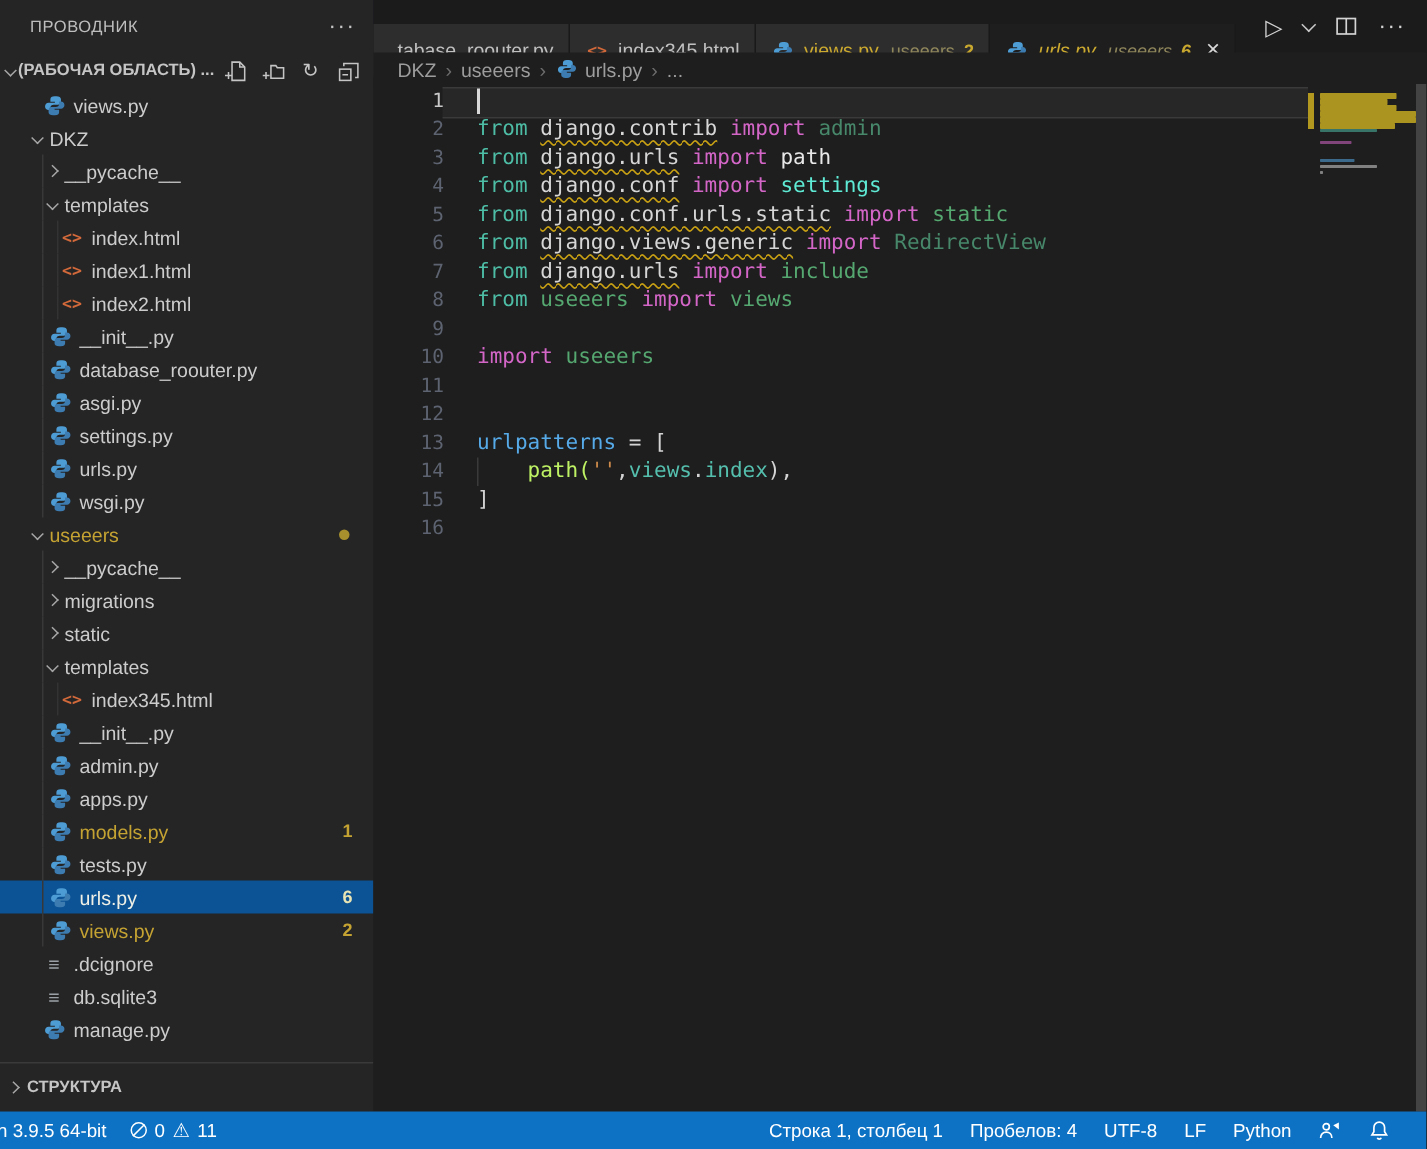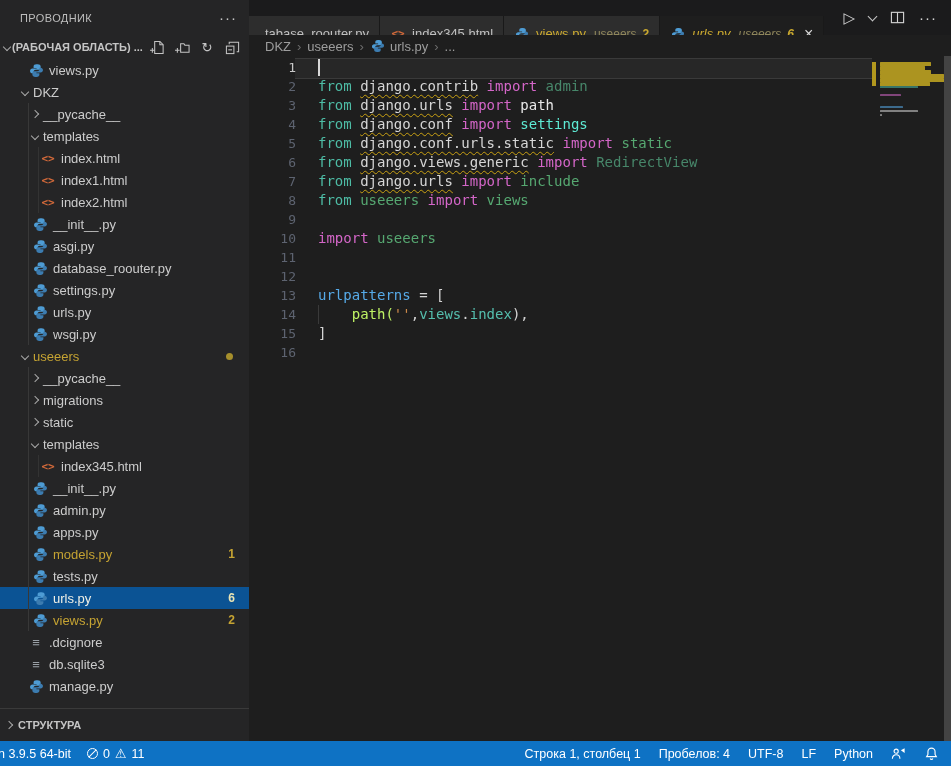--- a/index.html
+++ b/index.html
@@ -84,21 +84,21 @@
   
   .minimap { position:absolute; left:623px; top:56px; width:72px; height:120px; }
   .mm-bar { position:absolute; height:2.4px; border-radius:.5px; }
   .mm-gutter { position:absolute; left:0; width:4px; background:#b2981e; }
   .scrollbar { position:absolute; right:0; top:56px; width:7px; height:685px; background:#434343; }
 
   
   .statusbar { position:absolute; left:0; bottom:0; width:951px; height:25px; background:#0e72c4;
                color:#ffffff; display:flex; align-items:center; font-size:12.5px; }
   .sb-left { display:flex; align-items:center; gap:16px; margin-left:-2px; }
-  .sb-right { margin-left:auto; display:flex; align-items:center; gap:18px; padding-right:12px; }
+  .sb-right { margin-left:auto; display:flex; align-items:center; gap:18px; padding-right:24px; }
   .sitem { display:flex; align-items:center; gap:5px; cursor:pointer; white-space:nowrap; }
   .err-icon { width:11px; height:11px; border:1.1px solid #fff; border-radius:50%; position:relative; }
   .err-icon::after { content:""; position:absolute; left:-1px; top:4.2px; width:11px; height:1.1px;
                      background:#fff; transform:rotate(-45deg); }
   .warn-glyph { font-size:13px; line-height:1; }
   svg.ico { display:block; }
 </style>
 </head>
 <body>
 
@@ -198,32 +198,32 @@
         </div>
         <div class="trow">
           <span class="guide1"></span>
           <span style="width:32px;flex:none;"></span>
           <span class="ficon">
  <svg width="15" height="15" viewBox="0 0 16 16">
   <path d="M7.9 1.2c-2 0-3 .9-3 2.2v1.8h3.2v.7H3.6C2.2 5.9 1.1 7 1.1 8.5S2.2 11 3.6 11h1.3V9.3c0-1.3 1-2.1 2.4-2.1h3.1c1.2 0 2-.8 2-2V3.4c0-1.3-1.3-2.2-3.2-2.2z" fill="#4e9cd4"></path>
   <path d="M8.1 14.8c2 0 3-.9 3-2.2v-1.8H7.9v-.7h4.5c1.4 0 2.5-1.1 2.5-2.6S13.8 5 12.4 5h-1.3v1.7c0 1.3-1 2.1-2.4 2.1H5.6c-1.2 0-2 .8-2 2v1.8c0 1.3 1.3 2.2 3.2 2.2z" fill="#3c7cb0"></path>
  </svg>
           </span>
+          <span class="lbl">database_roouter.py</span>
+        </div>
+        <div class="trow">
+          <span class="guide1"></span>
+          <span style="width:32px;flex:none;"></span>
+          <span class="ficon">
+ <svg width="15" height="15" viewBox="0 0 16 16">
+  <path d="M7.9 1.2c-2 0-3 .9-3 2.2v1.8h3.2v.7H3.6C2.2 5.9 1.1 7 1.1 8.5S2.2 11 3.6 11h1.3V9.3c0-1.3 1-2.1 2.4-2.1h3.1c1.2 0 2-.8 2-2V3.4c0-1.3-1.3-2.2-3.2-2.2z" fill="#4e9cd4"></path>
+  <path d="M8.1 14.8c2 0 3-.9 3-2.2v-1.8H7.9v-.7h4.5c1.4 0 2.5-1.1 2.5-2.6S13.8 5 12.4 5h-1.3v1.7c0 1.3-1 2.1-2.4 2.1H5.6c-1.2 0-2 .8-2 2v1.8c0 1.3 1.3 2.2 3.2 2.2z" fill="#3c7cb0"></path>
+ </svg>
+          </span>
           <span class="lbl">asgi.py</span>
-        </div>
-        <div class="trow">
-          <span class="guide1"></span>
-          <span style="width:32px;flex:none;"></span>
-          <span class="ficon">
- <svg width="15" height="15" viewBox="0 0 16 16">
-  <path d="M7.9 1.2c-2 0-3 .9-3 2.2v1.8h3.2v.7H3.6C2.2 5.9 1.1 7 1.1 8.5S2.2 11 3.6 11h1.3V9.3c0-1.3 1-2.1 2.4-2.1h3.1c1.2 0 2-.8 2-2V3.4c0-1.3-1.3-2.2-3.2-2.2z" fill="#4e9cd4"></path>
-  <path d="M8.1 14.8c2 0 3-.9 3-2.2v-1.8H7.9v-.7h4.5c1.4 0 2.5-1.1 2.5-2.6S13.8 5 12.4 5h-1.3v1.7c0 1.3-1 2.1-2.4 2.1H5.6c-1.2 0-2 .8-2 2v1.8c0 1.3 1.3 2.2 3.2 2.2z" fill="#3c7cb0"></path>
- </svg>
-          </span>
-          <span class="lbl">database_roouter.py</span>
         </div>
         <div class="trow">
           <span class="guide1"></span>
           <span style="width:32px;flex:none;"></span>
           <span class="ficon">
  <svg width="15" height="15" viewBox="0 0 16 16">
   <path d="M7.9 1.2c-2 0-3 .9-3 2.2v1.8h3.2v.7H3.6C2.2 5.9 1.1 7 1.1 8.5S2.2 11 3.6 11h1.3V9.3c0-1.3 1-2.1 2.4-2.1h3.1c1.2 0 2-.8 2-2V3.4c0-1.3-1.3-2.2-3.2-2.2z" fill="#4e9cd4"></path>
   <path d="M8.1 14.8c2 0 3-.9 3-2.2v-1.8H7.9v-.7h4.5c1.4 0 2.5-1.1 2.5-2.6S13.8 5 12.4 5h-1.3v1.7c0 1.3-1 2.1-2.4 2.1H5.6c-1.2 0-2 .8-2 2v1.8c0 1.3 1.3 2.2 3.2 2.2z" fill="#3c7cb0"></path>
  </svg>
           </span>

